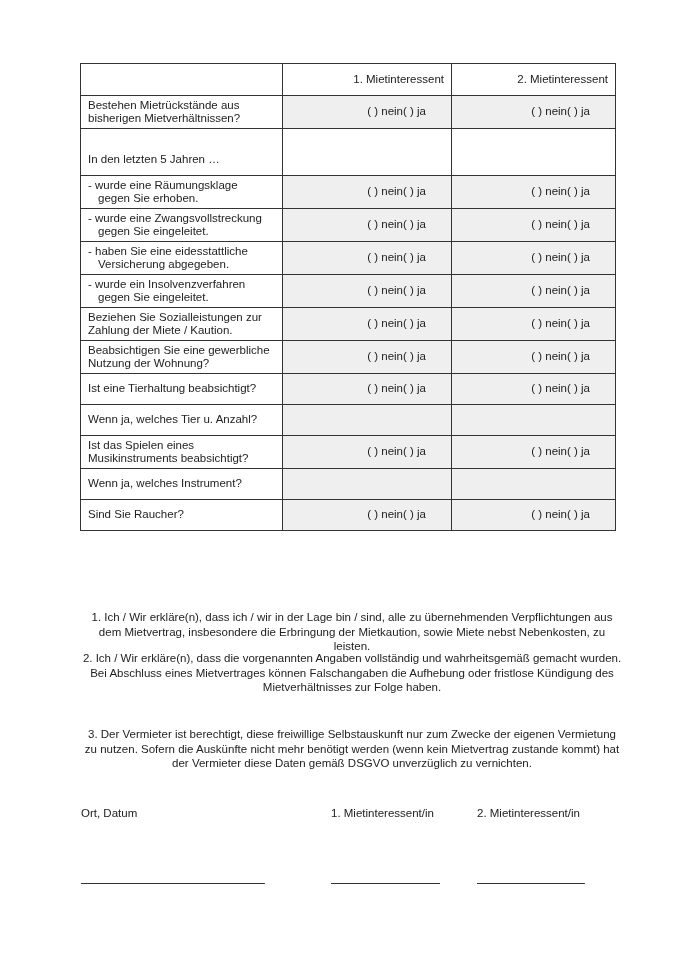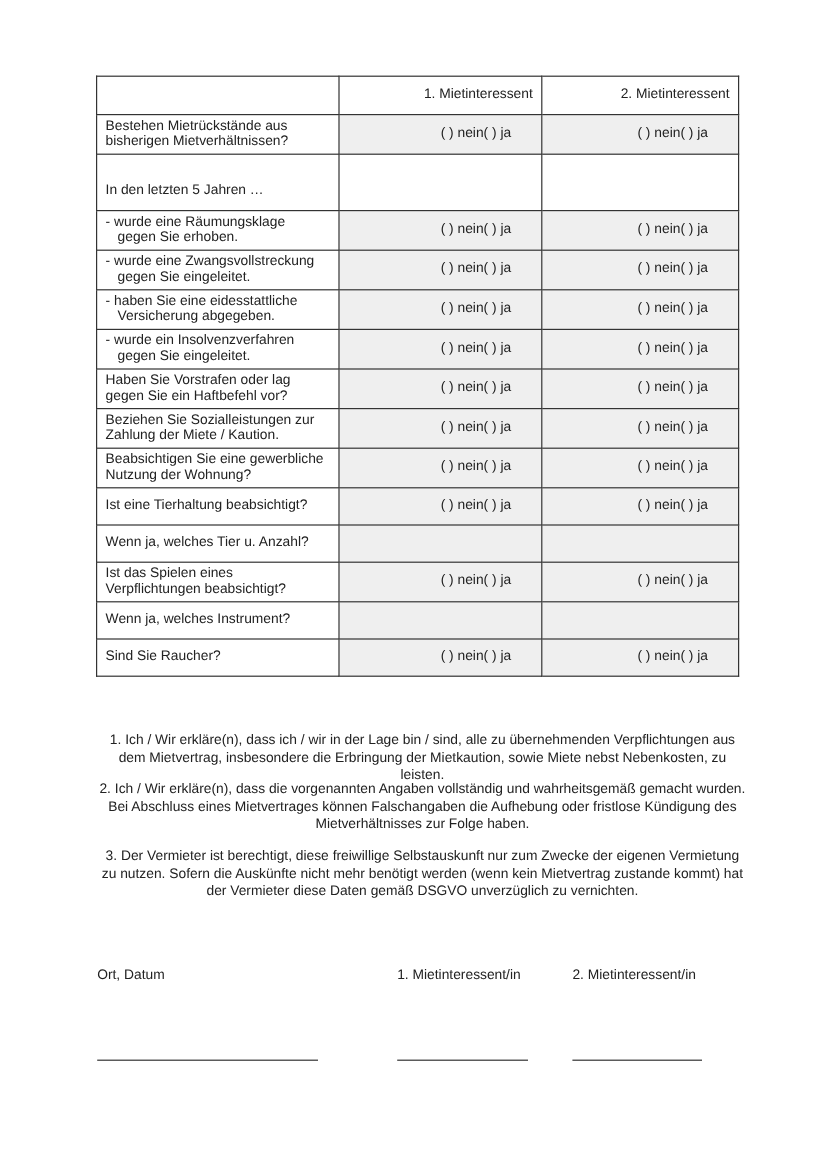--- a/index.html
+++ b/index.html
@@ -112,35 +112,20 @@
           </div>
         </td>
         <td class="ans">
           <div class="opts">
             <span class="opt">(    ) nein</span>
             <span class="opt">(    ) ja</span>
           </div>
         </td>
       </tr>
       <tr class="tall">
-        <td><span>Haben Sie Vorstrafen oder lag</span><br><span>gegen Sie ein Haftbefehl vor?</span></td>
-        <td class="ans">
-          <div class="opts">
-            <span class="opt">(    ) nein</span>
-            <span class="opt">(    ) ja</span>
-          </div>
-        </td>
-        <td class="ans">
-          <div class="opts">
-            <span class="opt">(    ) nein</span>
-            <span class="opt">(    ) ja</span>
-          </div>
-        </td>
-      </tr>
-      <tr class="tall">
         <td><span>Beziehen Sie Sozialleistungen zur</span><br><span>Zahlung der Miete / Kaution.</span></td>
         <td class="ans">
           <div class="opts">
             <span class="opt">(    ) nein</span>
             <span class="opt">(    ) ja</span>
           </div>
         </td>
         <td class="ans">
           <div class="opts">
             <span class="opt">(    ) nein</span>
@@ -177,21 +162,21 @@
             <span class="opt">(    ) ja</span>
           </div>
         </td>
       </tr>
       <tr>
         <td><span>Wenn ja, welches Tier u. Anzahl?</span></td>
         <td class="ans"></td>
         <td class="ans"></td>
       </tr>
       <tr class="tall">
-        <td><span>Ist das Spielen eines</span><br><span>Verpflichtungen beabsichtigt?</span></td>
+        <td><span>Ist das Spielen eines</span><br><span>Musikinstruments beabsichtigt?</span></td>
         <td class="ans">
           <div class="opts">
             <span class="opt">(    ) nein</span>
             <span class="opt">(    ) ja</span>
           </div>
         </td>
         <td class="ans">
           <div class="opts">
             <span class="opt">(    ) nein</span>
             <span class="opt">(    ) ja</span>
@@ -216,21 +201,21 @@
             <span class="opt">(    ) nein</span>
             <span class="opt">(    ) ja</span>
           </div>
         </td>
       </tr>
     </tbody>
 </table>
 
 <p class="para" style="top:609px;">1. Ich / Wir erkläre(n), dass ich / wir in der Lage bin / sind, alle zu übernehmenden Verpflichtungen aus dem Mietvertrag, insbesondere die Erbringung der Mietkaution, sowie Miete nebst Nebenkosten, zu leisten.</p>
 <p class="para" style="top:650px;">2. Ich / Wir erkläre(n), dass die vorgenannten Angaben vollständig und wahrheitsgemäß gemacht wurden. Bei Abschluss eines Mietvertrages können Falschangaben die Aufhebung oder fristlose Kündigung des Mietverhältnisses zur Folge haben.</p>
-<p class="para" style="top:706px;">3. Der Vermieter ist berechtigt, diese freiwillige Selbstauskunft nur zum Zwecke der eigenen Vermietung zu nutzen. Sofern die Auskünfte nicht mehr benötigt werden (wenn kein Mietvertrag zustande kommt) hat der Vermieter diese Daten gemäß DSGVO unverzüglich zu vernichten.</p>
+<p class="para" style="top:726px;">3. Der Vermieter ist berechtigt, diese freiwillige Selbstauskunft nur zum Zwecke der eigenen Vermietung zu nutzen. Sofern die Auskünfte nicht mehr benötigt werden (wenn kein Mietvertrag zustande kommt) hat der Vermieter diese Daten gemäß DSGVO unverzüglich zu vernichten.</p>
 
 <div class="sig-label" style="left:81px;">Ort, Datum</div>
 <div class="sig-label" style="left:331px;">1. Mietinteressent/in</div>
 <div class="sig-label" style="left:477px;">2. Mietinteressent/in</div>
 
 <div class="sig-line" style="left:81px;width:184px;"></div>
 <div class="sig-line" style="left:331px;width:109px;"></div>
 <div class="sig-line" style="left:477px;width:108px;"></div>
 
 </body></html>

